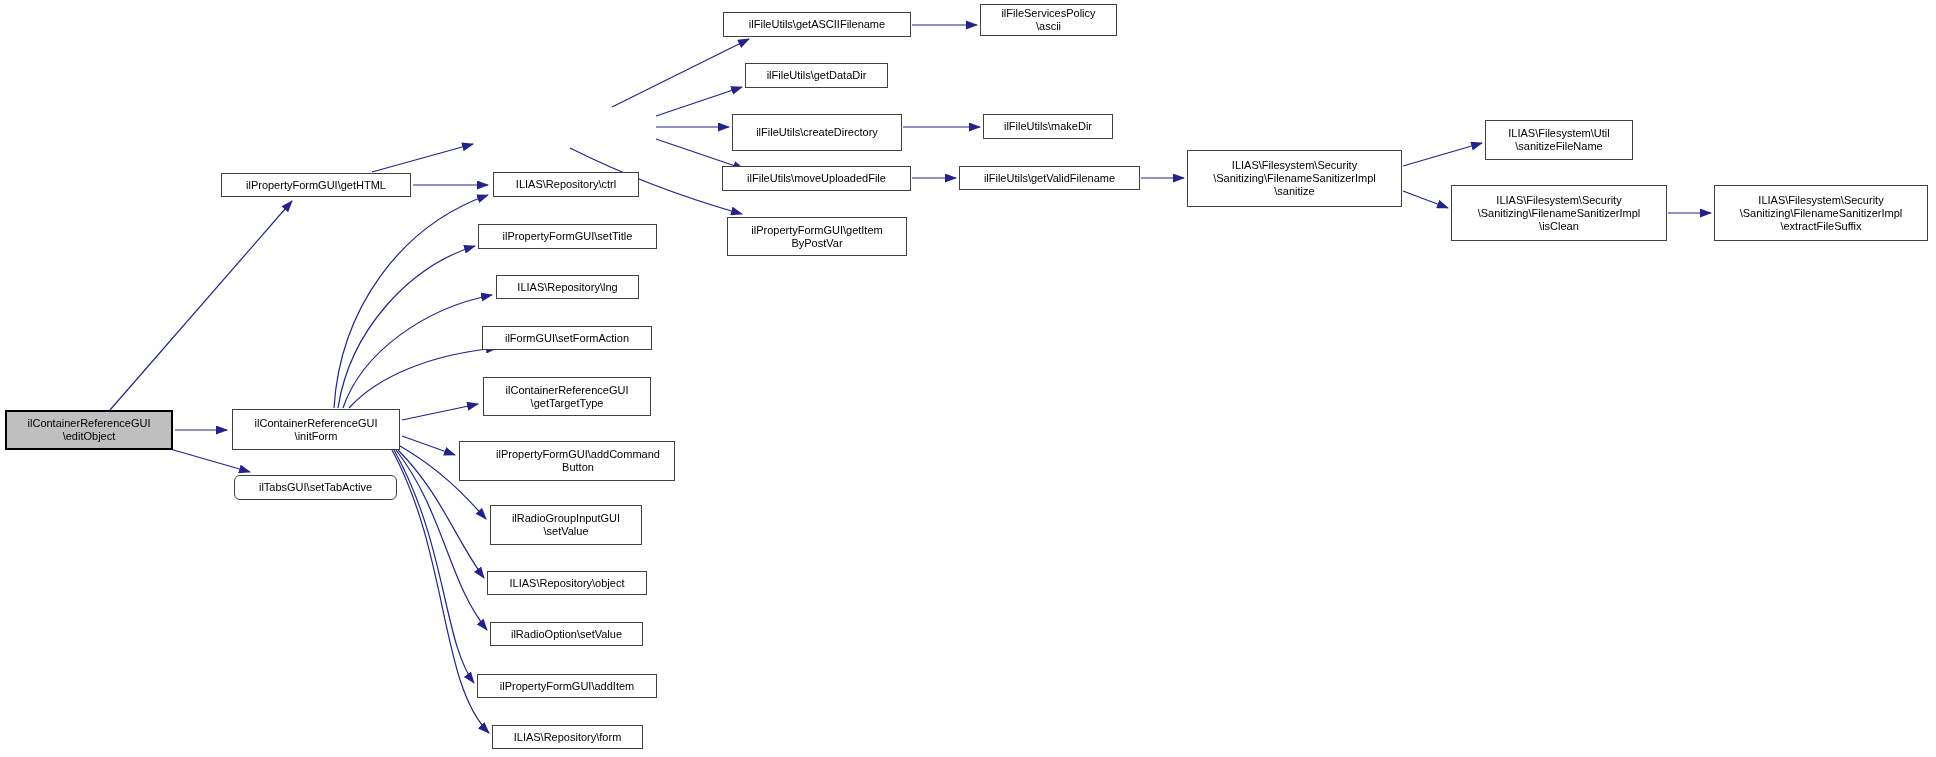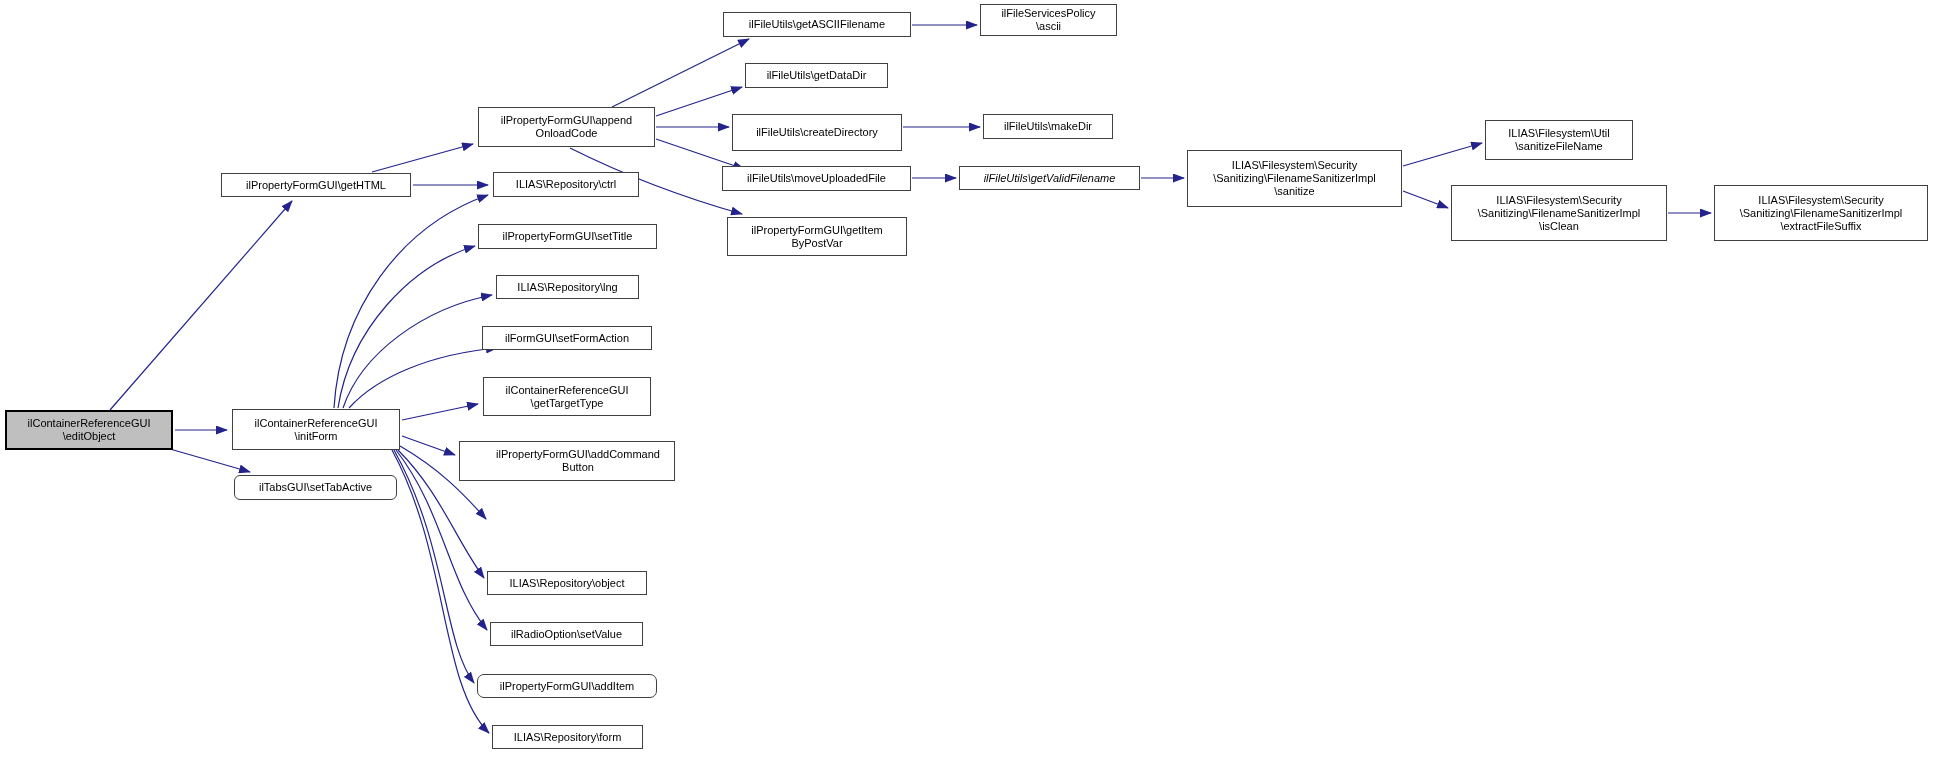--- a/index.html
+++ b/index.html
@@ -78,44 +78,44 @@
     <path class="edge" marker-end="url(#arrow)" d="M1403,191 L1448,208"></path>
     <path class="edge" marker-end="url(#arrow)" d="M1668,213 L1711,213"></path>
   </svg>
 
   <div class="node highlight" style="left:5px;top:410px;width:168px;height:40px;">ilContainerReferenceGUI
 \editObject</div>
   <div class="node" style="left:221px;top:173px;width:190px;height:24px;">ilPropertyFormGUI\getHTML</div>
   <div class="node" style="left:232px;top:409px;width:168px;height:41px;">ilContainerReferenceGUI
 \initForm</div>
   <div class="node" style="left:234px;top:475px;width:163px;height:25px;border-radius:6px;">ilTabsGUI\setTabActive</div>
-  <div class="node" style="left:478px;top:107px;width:177px;height:40px;">ilPropertyFormGUI\append
-OnloadCode</div>
   <div class="node" style="left:493px;top:172px;width:146px;height:25px;">ILIAS\Repository\ctrl</div>
   <div class="node" style="left:478px;top:224px;width:179px;height:25px;">ilPropertyFormGUI\setTitle</div>
   <div class="node" style="left:496px;top:275px;width:143px;height:24px;">ILIAS\Repository\lng</div>
   <div class="node" style="left:482px;top:326px;width:170px;height:24px;">ilFormGUI\setFormAction</div>
   <div class="node" style="left:483px;top:377px;width:168px;height:39px;">ilContainerReferenceGUI
 \getTargetType</div>
   <div class="node" style="left:459px;top:441px;width:216px;height:40px;padding-left:26px;">ilPropertyFormGUI\addCommand
 Button</div>
+  <div class="node" style="left:490px;top:505px;width:152px;height:40px;">ilRadioGroupInputGUI
+\setValue</div>
   <div class="node" style="left:487px;top:571px;width:160px;height:24px;">ILIAS\Repository\object</div>
   <div class="node" style="left:490px;top:622px;width:153px;height:24px;">ilRadioOption\setValue</div>
-  <div class="node" style="left:477px;top:674px;width:180px;height:24px;border-radius:7px;">ilPropertyFormGUI\addItem</div>
+  <div class="node" style="left:477px;top:674px;width:180px;height:24px;">ilPropertyFormGUI\addItem</div>
   <div class="node" style="left:492px;top:725px;width:151px;height:24px;">ILIAS\Repository\form</div>
   <div class="node" style="left:723px;top:12px;width:188px;height:25px;">ilFileUtils\getASCIIFilename</div>
   <div class="node" style="left:745px;top:63px;width:143px;height:25px;">ilFileUtils\getDataDir</div>
   <div class="node" style="left:732px;top:114px;width:170px;height:37px;">ilFileUtils\createDirectory</div>
   <div class="node" style="left:722px;top:166px;width:189px;height:25px;">ilFileUtils\moveUploadedFile</div>
   <div class="node" style="left:727px;top:217px;width:180px;height:39px;">ilPropertyFormGUI\getItem
 ByPostVar</div>
   <div class="node" style="left:980px;top:4px;width:137px;height:32px;">ilFileServicesPolicy
 \ascii</div>
   <div class="node" style="left:983px;top:114px;width:130px;height:25px;">ilFileUtils\makeDir</div>
-  <div class="node" style="left:959px;top:166px;width:181px;height:24px;font-style:italic;">ilFileUtils\getValidFilename</div>
+  <div class="node" style="left:959px;top:166px;width:181px;height:24px;">ilFileUtils\getValidFilename</div>
   <div class="node" style="left:1187px;top:150px;width:215px;height:57px;">ILIAS\Filesystem\Security
 \Sanitizing\FilenameSanitizerImpl
 \sanitize</div>
   <div class="node" style="left:1485px;top:120px;width:148px;height:40px;">ILIAS\Filesystem\Util
 \sanitizeFileName</div>
   <div class="node" style="left:1451px;top:185px;width:216px;height:56px;">ILIAS\Filesystem\Security
 \Sanitizing\FilenameSanitizerImpl
 \isClean</div>
   <div class="node" style="left:1714px;top:185px;width:214px;height:56px;">ILIAS\Filesystem\Security
 \Sanitizing\FilenameSanitizerImpl

